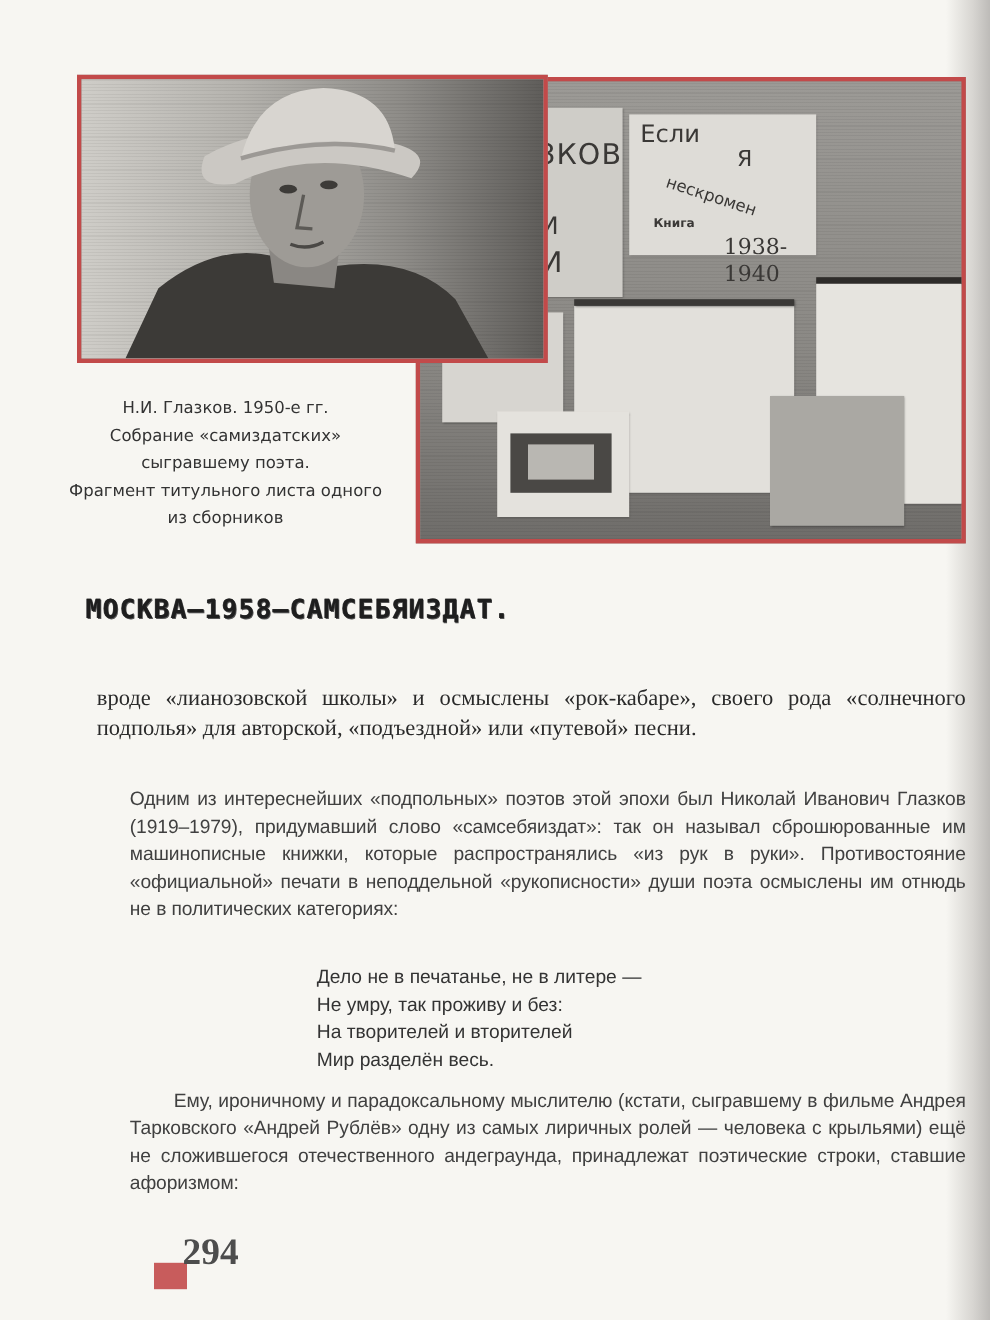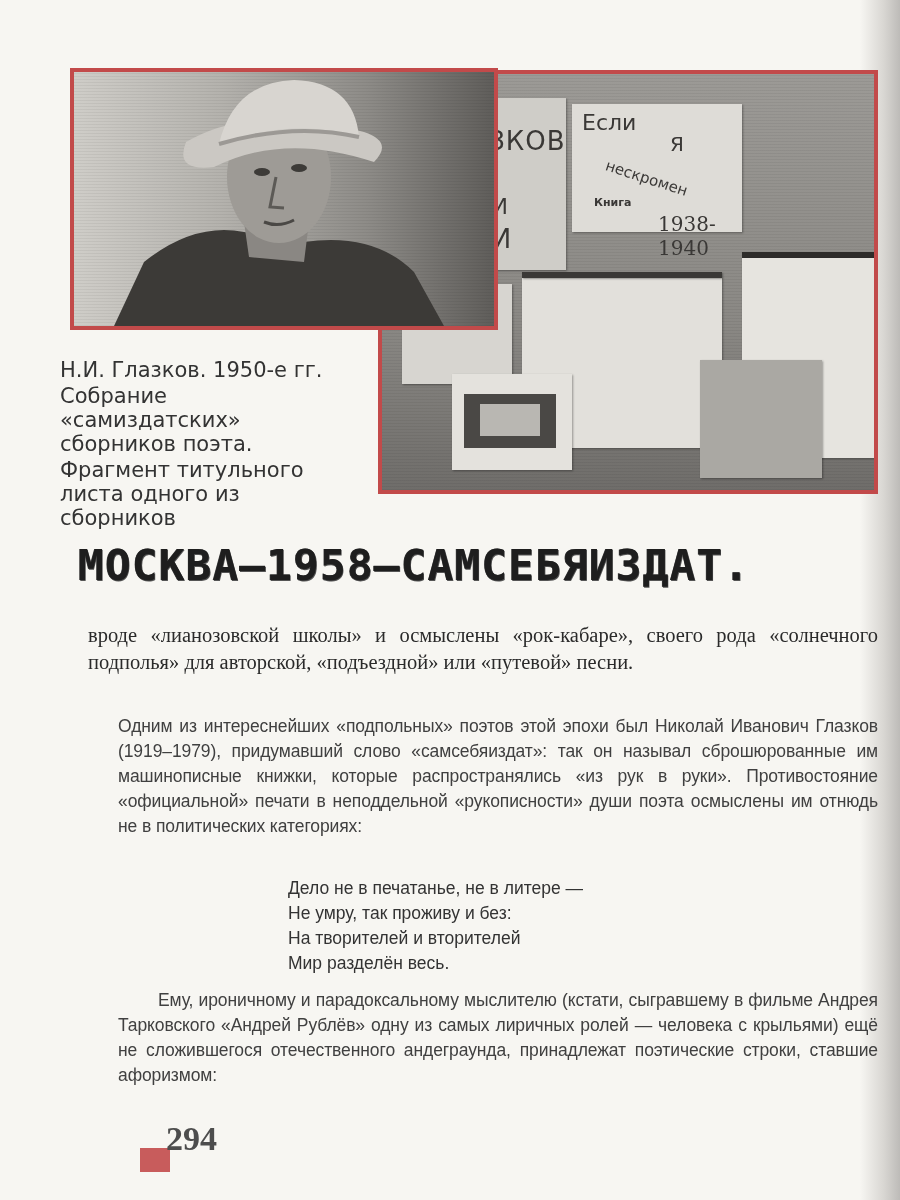--- a/index.html
+++ b/index.html
@@ -36,29 +36,29 @@
     }
     .portrait-bg {
       position: absolute; inset: 0;
       background:
         repeating-linear-gradient(0deg, rgba(0,0,0,0.05) 0 1px, transparent 1px 3px),
         linear-gradient(90deg, #cfcdc8 0%, #b4b2ad 35%, #8d8b87 70%, #5f5d5a 100%);
     }
     
     .caption {
       position: absolute; left: 60px; top: 358px; width: 290px;
-      text-align: left; font-family: "DejaVu Sans", sans-serif;
-      font-size: 21px; line-height: 24px; color: #333;
+      text-align: center; font-family: "DejaVu Sans", sans-serif;
+      font-size: 15px; line-height: 24px; color: #333;
     }
     .caption p { margin: 0 0 2px 0; }
     
     .stamp-heading {
       position: absolute; left: 78px; top: 540px;
       font-family: "DejaVu Sans Mono", monospace; font-weight: bold;
-      font-size: 43px; letter-spacing: 1px; color: #1e1e1e;
+      font-size: 24px; letter-spacing: 1px; color: #1e1e1e;
       text-shadow: 0.6px 0.6px 0 #555, -0.4px 0 0 #444;
     }
     
     .serif-para {
       position: absolute; left: 88px; top: 622px; width: 790px;
       font-family: "Liberation Serif", serif; font-size: 20.5px; line-height: 27px;
       text-align: justify; color: #2a2a2a;
     }
     .sans-block {
       position: absolute; left: 118px; width: 760px;
@@ -129,21 +129,21 @@
 
     <path d="M112 70 Q180 30 290 60 Q320 70 300 90 Q210 60 140 95 Q100 100 112 70 Z" fill="#cbc8c3"></path>
 
     <path d="M145 72 Q160 10 220 8 Q280 10 285 65 Q220 45 145 72 Z" fill="#d8d5d0"></path>
     <path d="M145 72 Q220 50 285 65" stroke="#9c9995" stroke-width="4" fill="none"></path>
   </svg>
 </div>
 
 <div class="caption">
   <p>Н.И. Глазков. 1950-е гг.</p>
-  <p>Собрание «самиздатских» сборников поэта.</p>
+  <p>Собрание «самиздатских» сыгравшему поэта.</p>
   <p>Фрагмент титульного листа одного из сборников</p>
 </div>
 
 <div class="stamp-heading">МОСКВА–1958–САМСЕБЯИЗДАТ.</div>
 
 <div class="serif-para">вроде «лианозовской школы» и осмыслены «рок-кабаре», своего рода «солнечного подполья» для авторской, «подъездной» или «путевой» песни.</div>
 
 <div class="sans-block" style="top:714px;">
   <p class="indent" style="text-indent:0;">Одним из интереснейших «подпольных» поэтов этой эпохи был Николай Иванович Глазков (1919–1979), придумавший слово «самсебяиздат»: так он называл сброшюрованные им машинописные книжки, которые распространялись «из рук в руки». Противостояние «официальной» печати в неподдельной «рукописности» души поэта осмыслены им отнюдь не в политических категориях:</p>
 </div>

